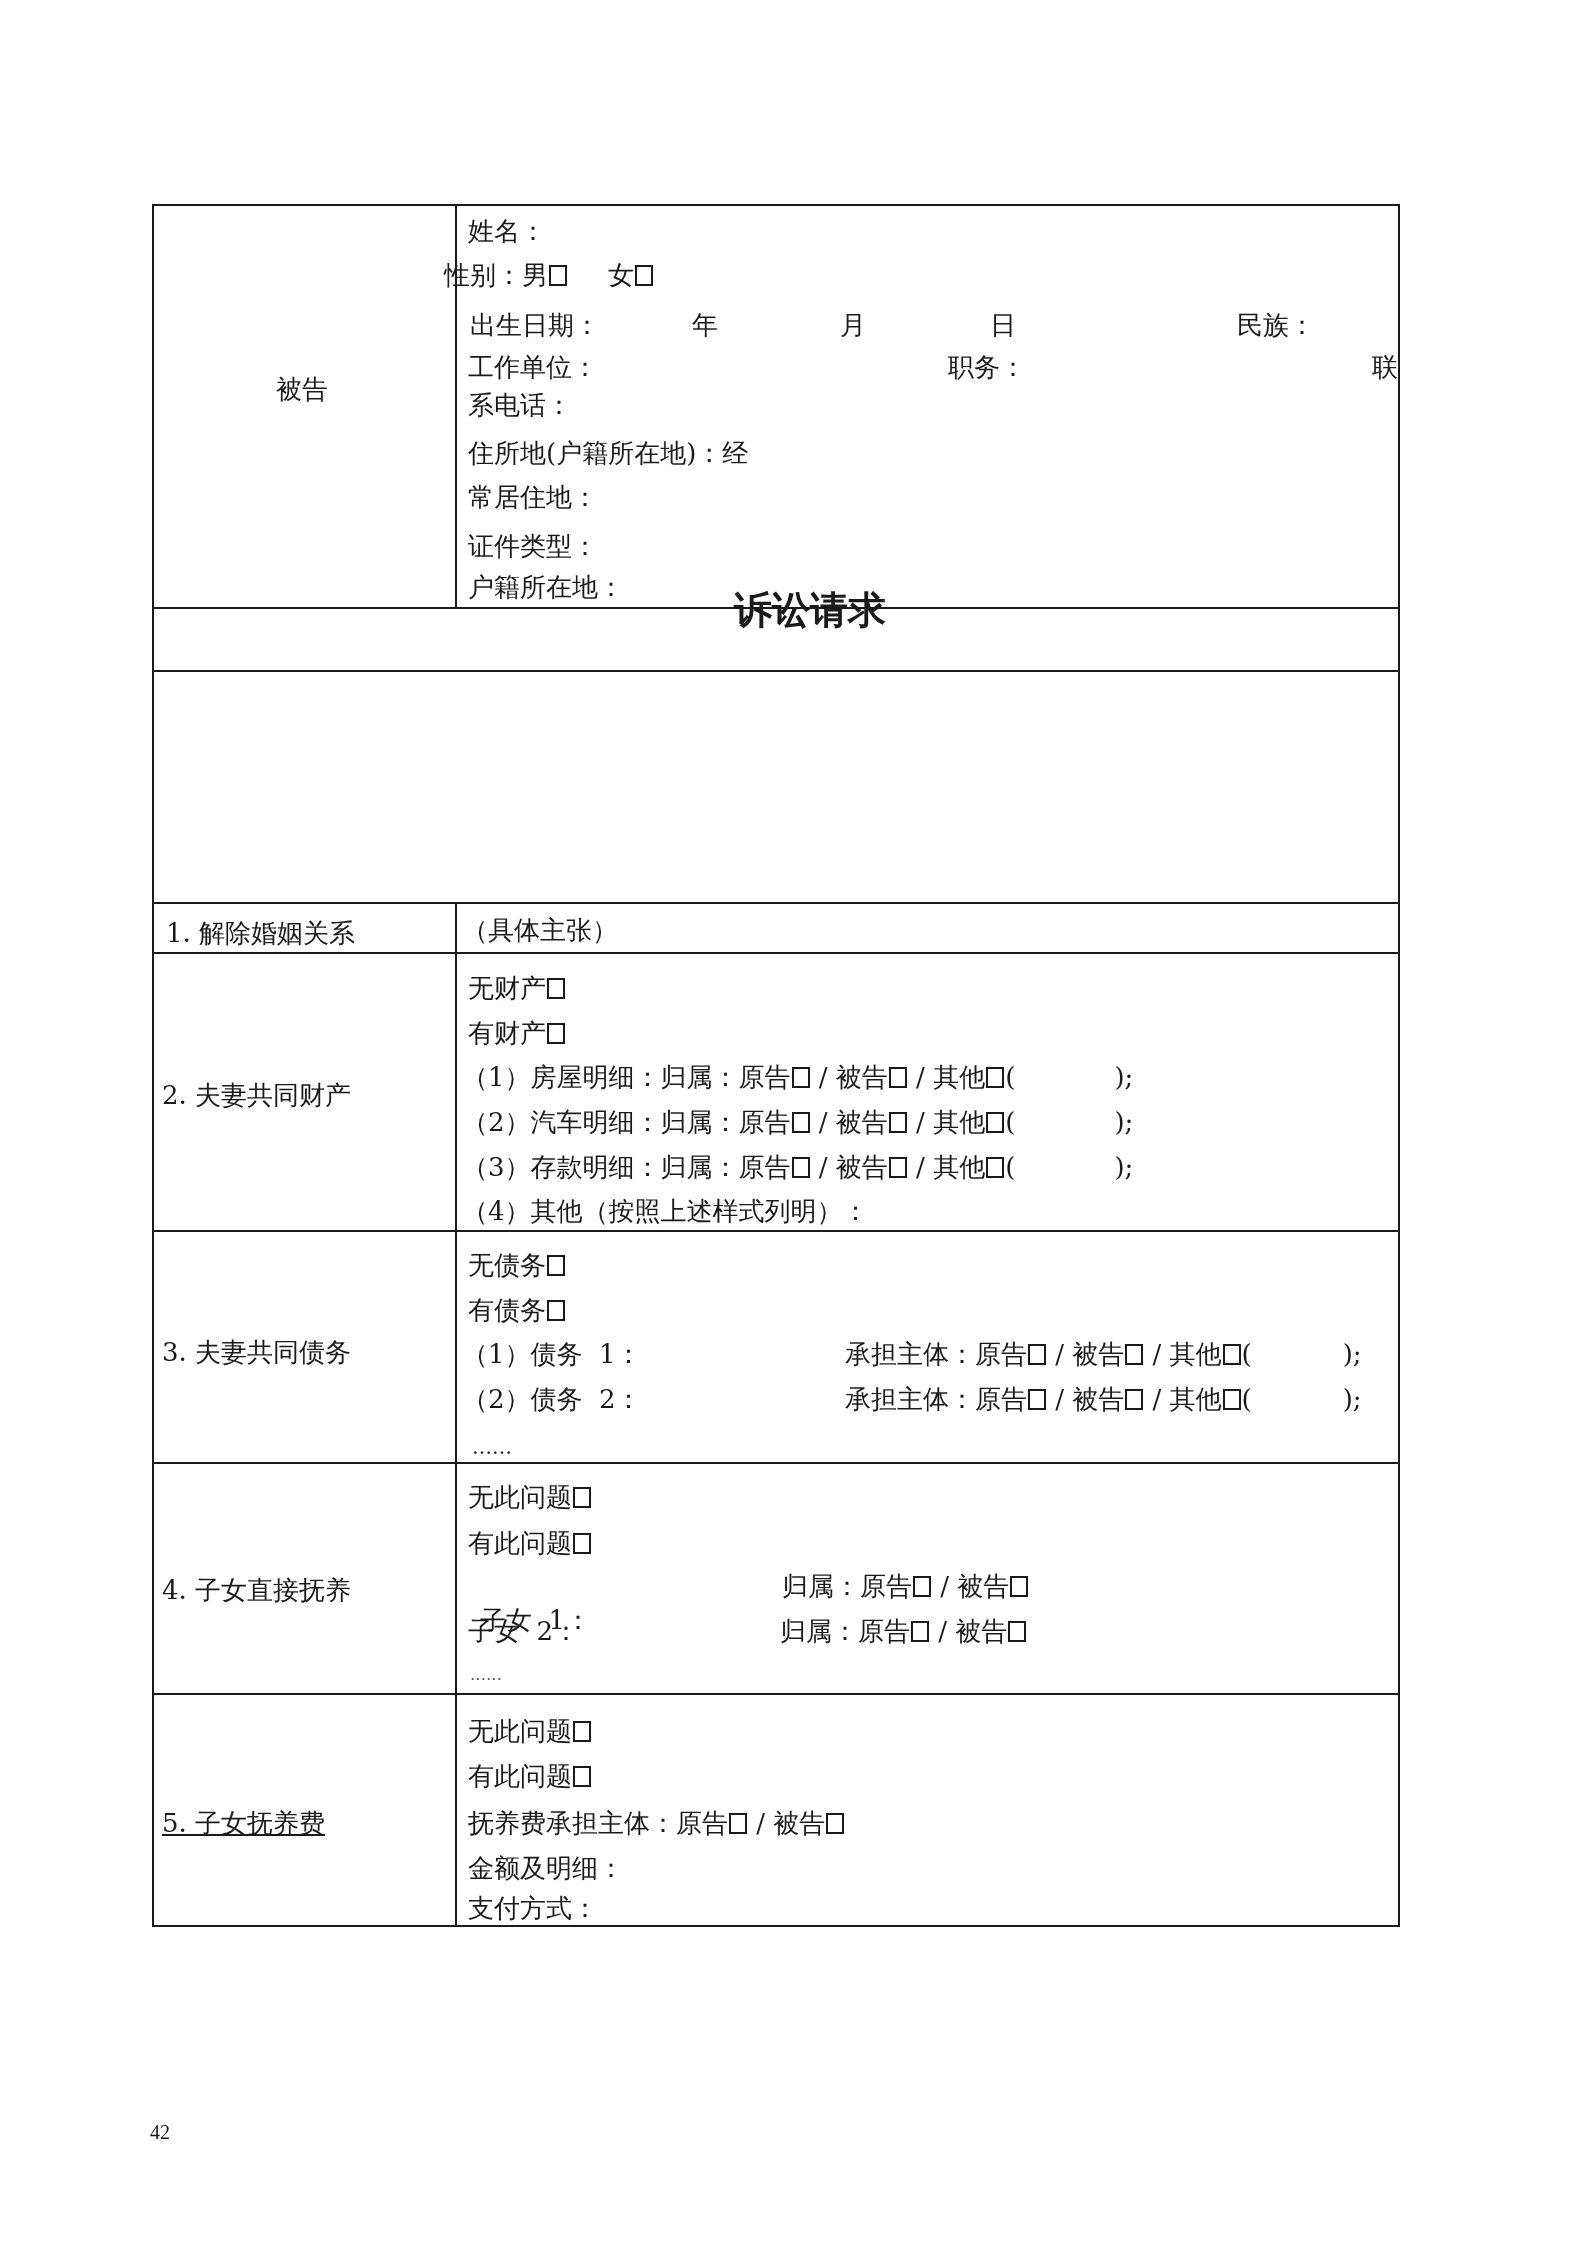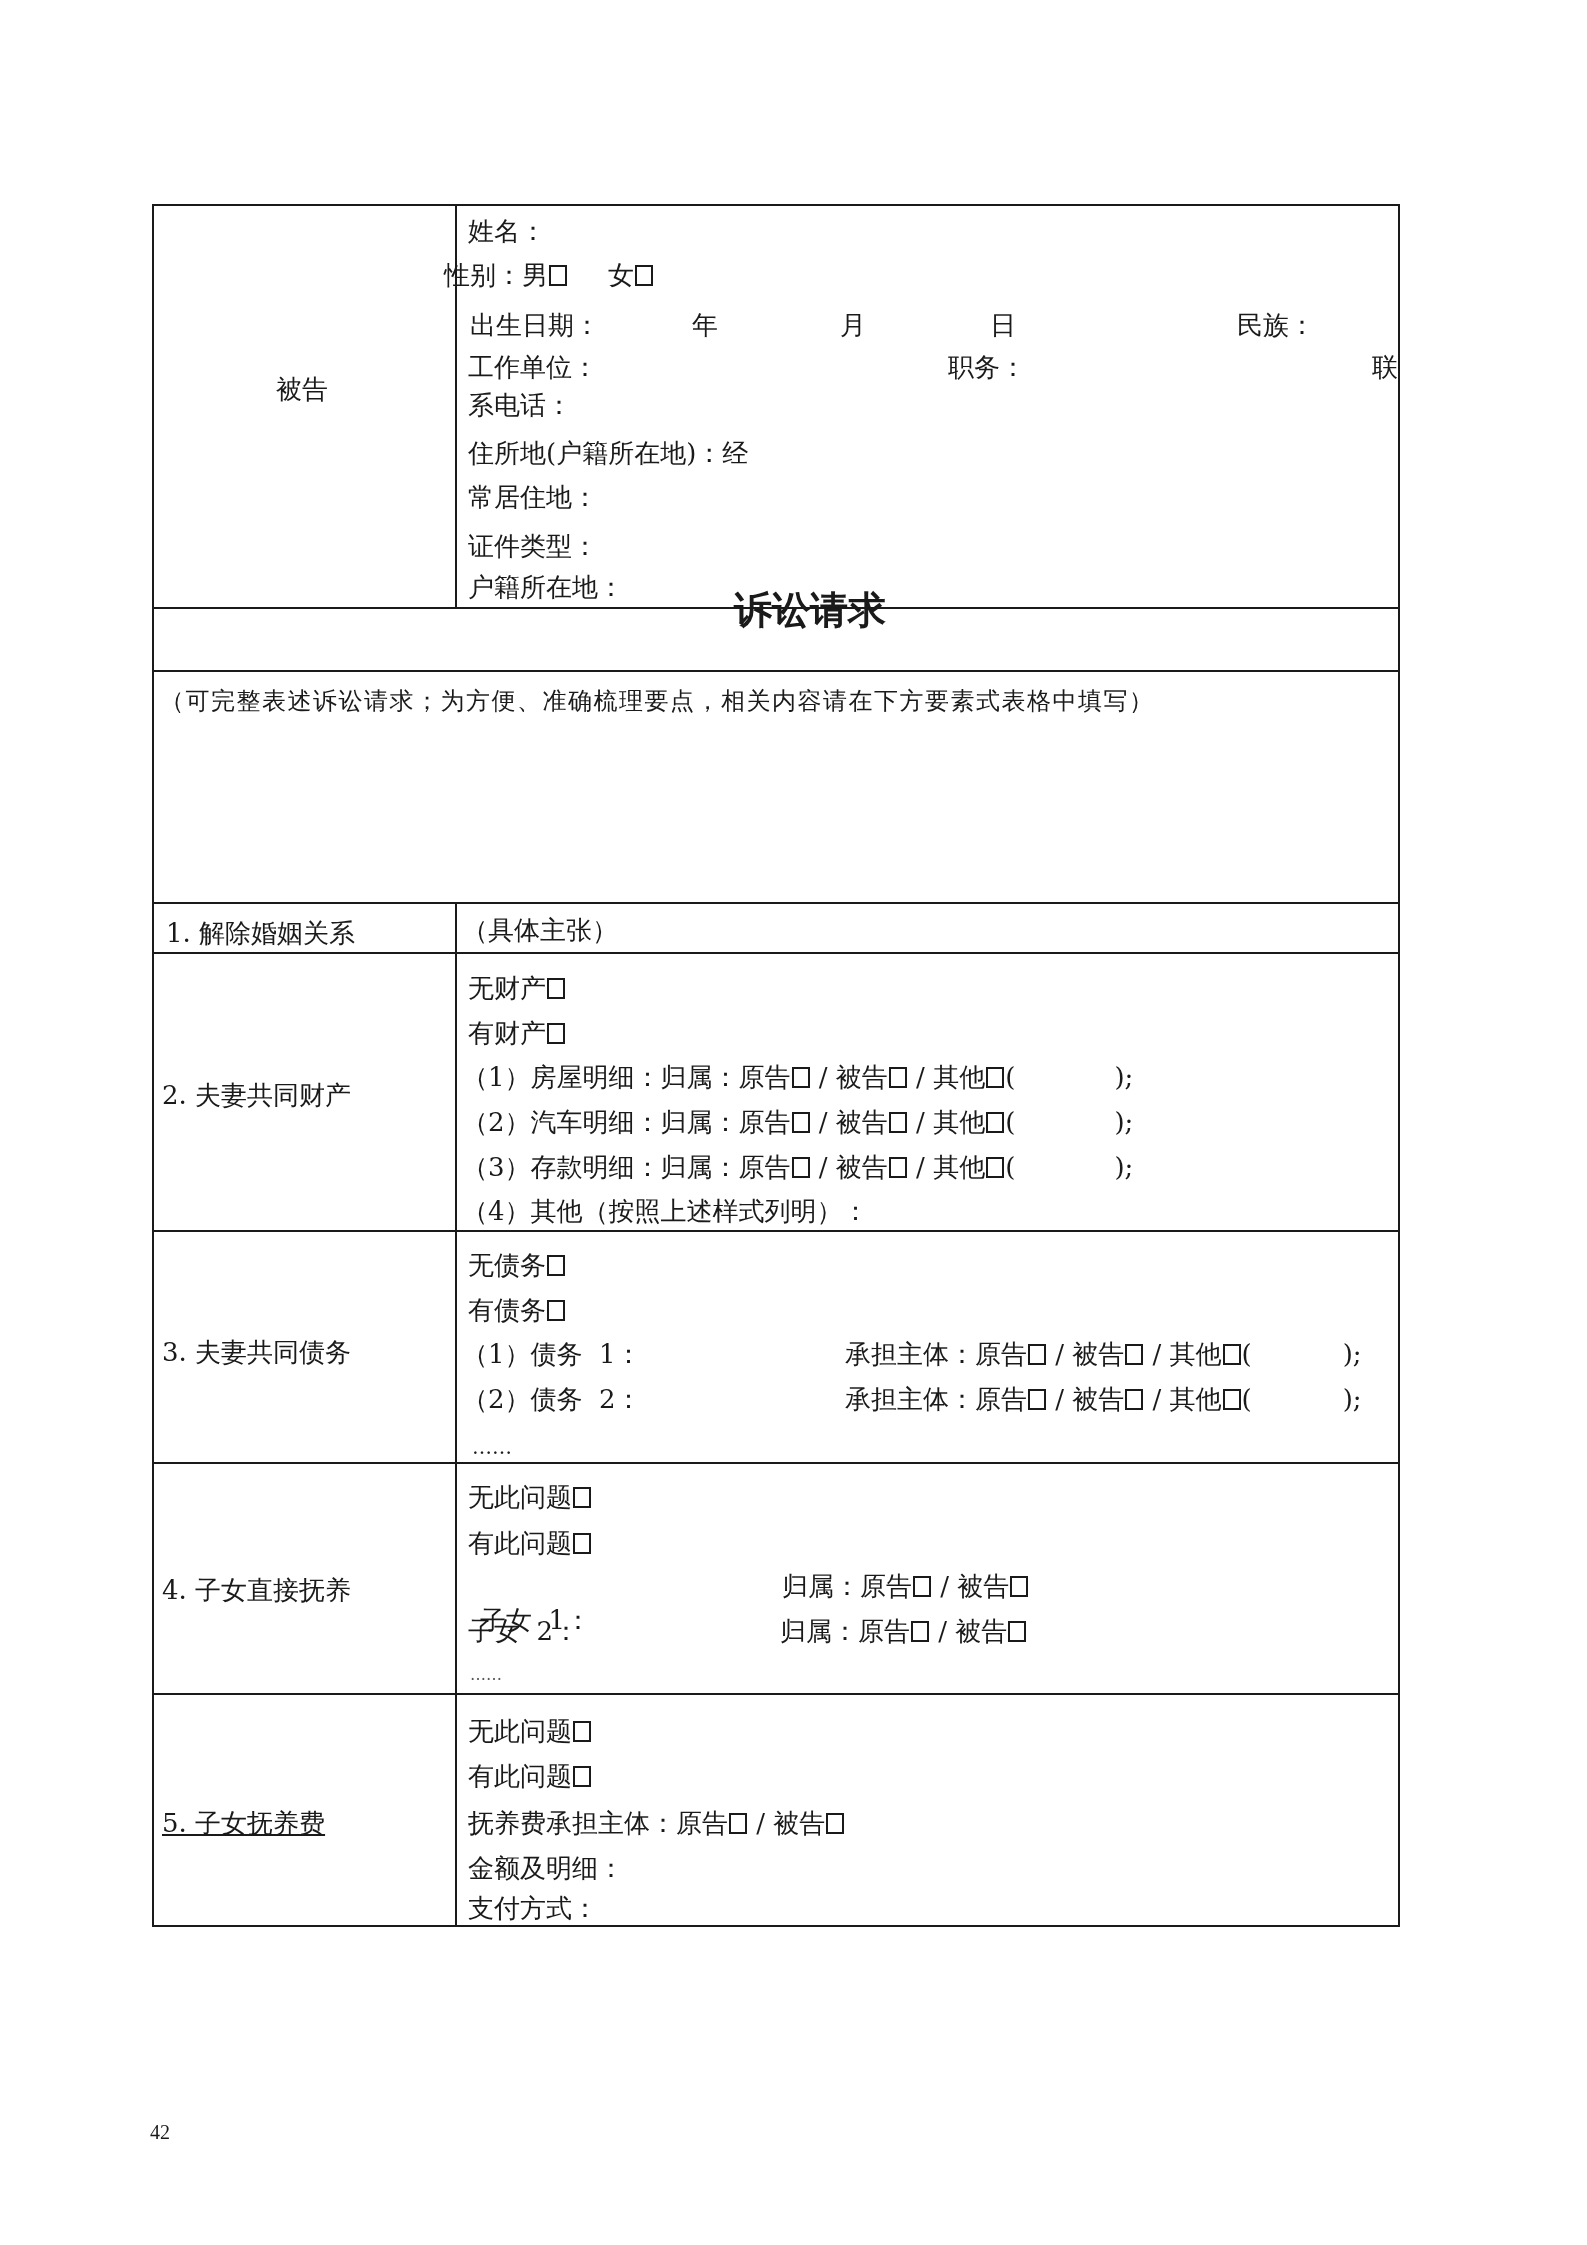--- a/index.html
+++ b/index.html
@@ -66,21 +66,20 @@
   <div class="txt" style="left:1372px; top:352px;">联</div>
   <div class="txt" style="left:468px; top:390px;">系电话：</div>
 
   <div class="txt" style="left:468px; top:438px;">住所地(户籍所在地)：经</div>
   <div class="txt" style="left:468px; top:482px;">常居住地：</div>
   <div class="txt" style="left:468px; top:531px;">证件类型：</div>
   <div class="txt" style="left:468px; top:572px;">户籍所在地：</div>
 
   <div class="title" style="top:588px;margin-left:35px;">诉讼请求</div>
 
-  <div class="txt hint" style="left:160px; top:686px;">（可完整表述诉讼请求；为方便、准确梳理要点，相关内容请在下方要素式表格中填写）</div>
   <div style="position:absolute; left:154px; top:672px; width:1244px; height:230px;"></div>
 
   <div class="txt" style="left:166px; top:918px;">1. 解除婚姻关系</div>
   <div class="txt" style="left:462px; top:915px;">（具体主张）</div>
 
   <div class="txt" style="left:162px; top:1080px;">2. 夫妻共同财产</div>
   <div class="txt" style="left:468px; top:973px;"><span>无财产</span><span class="box"></span></div>
   <div class="txt" style="left:468px; top:1018px;"><span>有财产</span><span class="box"></span></div>
 
   <div class="txt" style="left:462px; top:1062px;"><span>（1）房屋明细：归属：原告</span><span class="box"></span><span> / 被告</span><span class="box"></span><span> / 其他</span><span class="box"></span><span>(            );</span></div>

